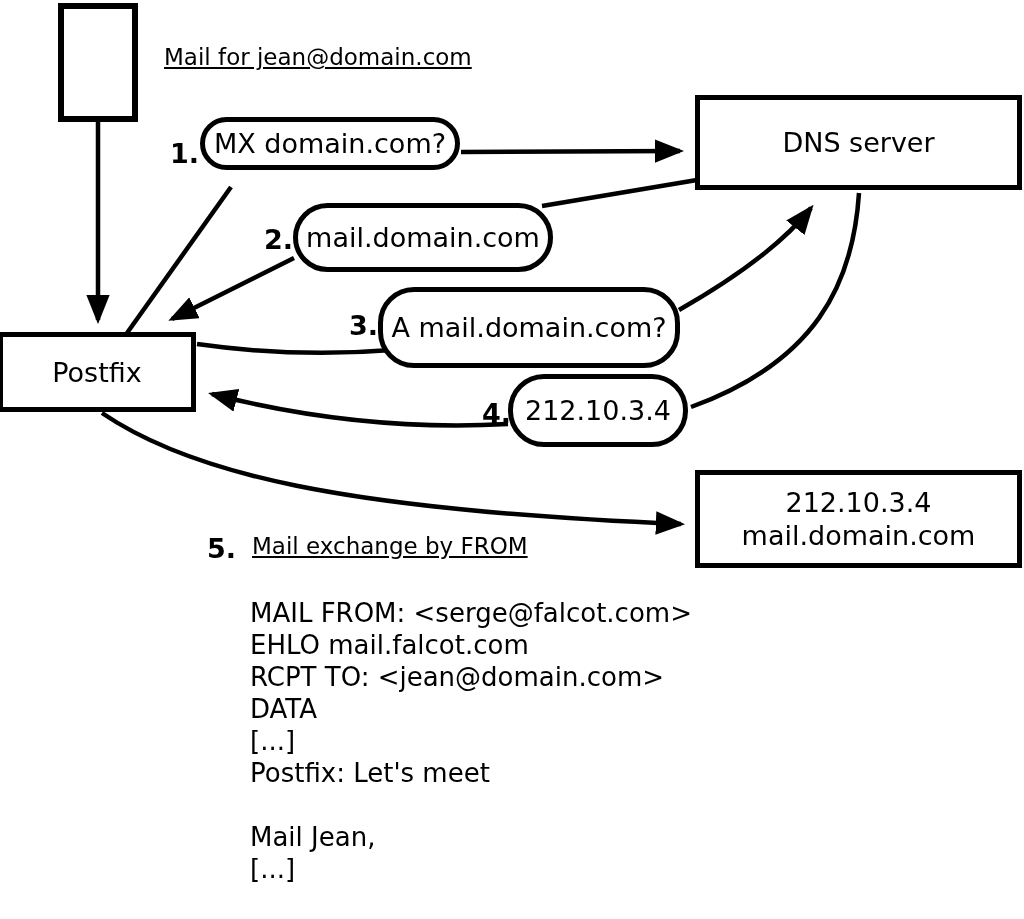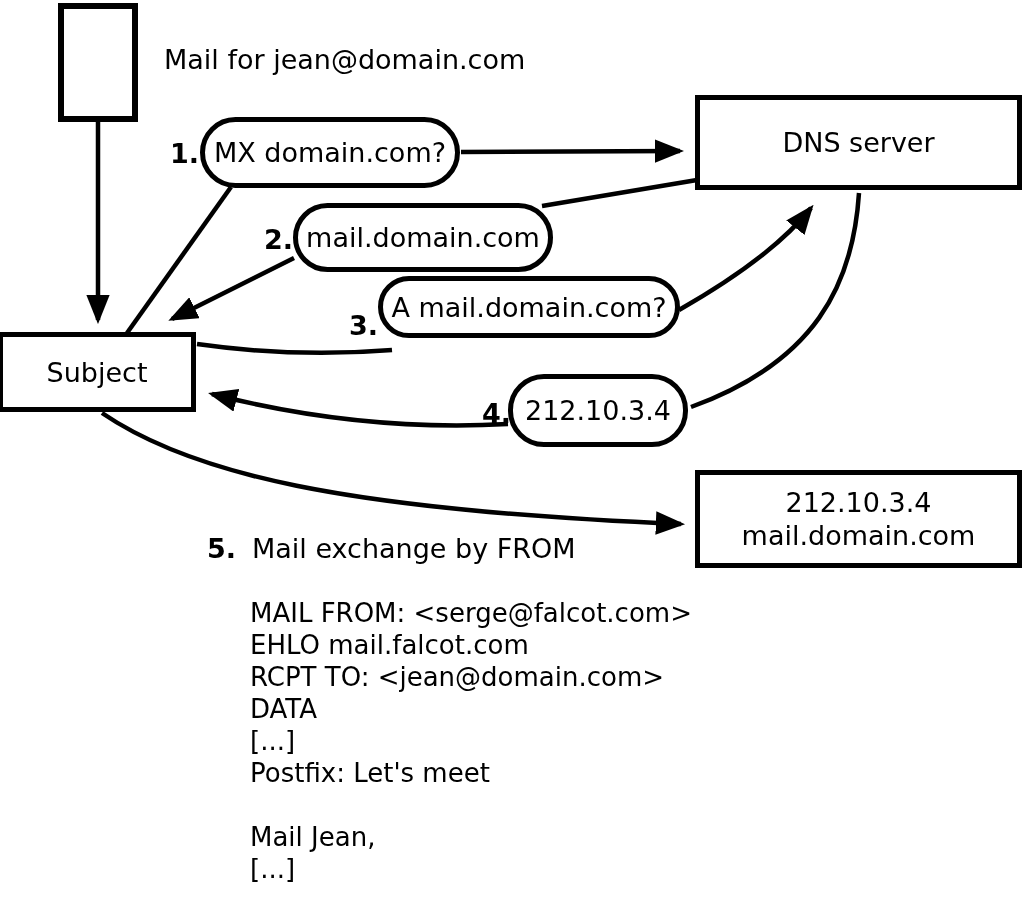--- a/index.html
+++ b/index.html
@@ -45,22 +45,23 @@
     white-space: nowrap;
   }
   .stepnum {
     position: absolute;
     font-size: 27px;
     font-weight: bold;
     white-space: nowrap;
   }
   .caption {
     position: absolute;
-    font-size: 27px;
+    font-size: 23px;
     white-space: nowrap;
+    text-decoration: underline;
   }
   .smtp {
     position: absolute;
     left: 250px;
     top: 597px;
     font-size: 26px;
     line-height: 32px;
   }
   .smtp .line { min-height: 32px; white-space: pre; }
 </style>
@@ -99,40 +100,40 @@
 
   <div class="envelope" style="left:58px; top:3px; width:80px; height:119px;"></div>
 
   <div class="caption" style="left:164px; top:44px;">Mail for jean@domain.com</div>
 
   <div class="node" style="left:695px; top:95px; width:327px; height:95px;">
     <span>DNS server</span>
   </div>
 
   <div class="node" style="left:-2px; top:332px; width:198px; height:80px;">
-    <span>Subject</span>
+    <span>Postfix</span>
   </div>
 
   <div class="node" style="left:695px; top:470px; width:327px; height:98px; flex-direction:column;">
     <span>212.10.3.4</span>
     <span>mail.domain.com</span>
   </div>
 
   <span class="stepnum" style="left:170px; top:138px;">1.</span>
-  <div class="capsule" style="left:200px; top:117px; width:260px; height:71px;">
+  <div class="capsule" style="left:200px; top:117px; width:260px; height:53px;">
     <span>MX domain.com?</span>
   </div>
 
   <span class="stepnum" style="left:264px; top:224px;">2.</span>
   <div class="capsule" style="left:293px; top:203px; width:260px; height:69px;">
     <span>mail.domain.com</span>
   </div>
 
   <span class="stepnum" style="left:349px; top:310px;">3.</span>
-  <div class="capsule" style="left:378px; top:276px; width:302px; height:62px;">
+  <div class="capsule" style="left:378px; top:287px; width:302px; height:81px;">
     <span>A mail.domain.com?</span>
   </div>
 
   <span class="stepnum" style="left:482px; top:398px;">4.</span>
   <div class="capsule" style="left:508px; top:374px; width:180px; height:73px;">
     <span>212.10.3.4</span>
   </div>
 
   <span class="stepnum" style="left:207px; top:533px;">5.</span>
   <span class="caption" style="left:252px; top:533px;">Mail exchange by FROM</span>

